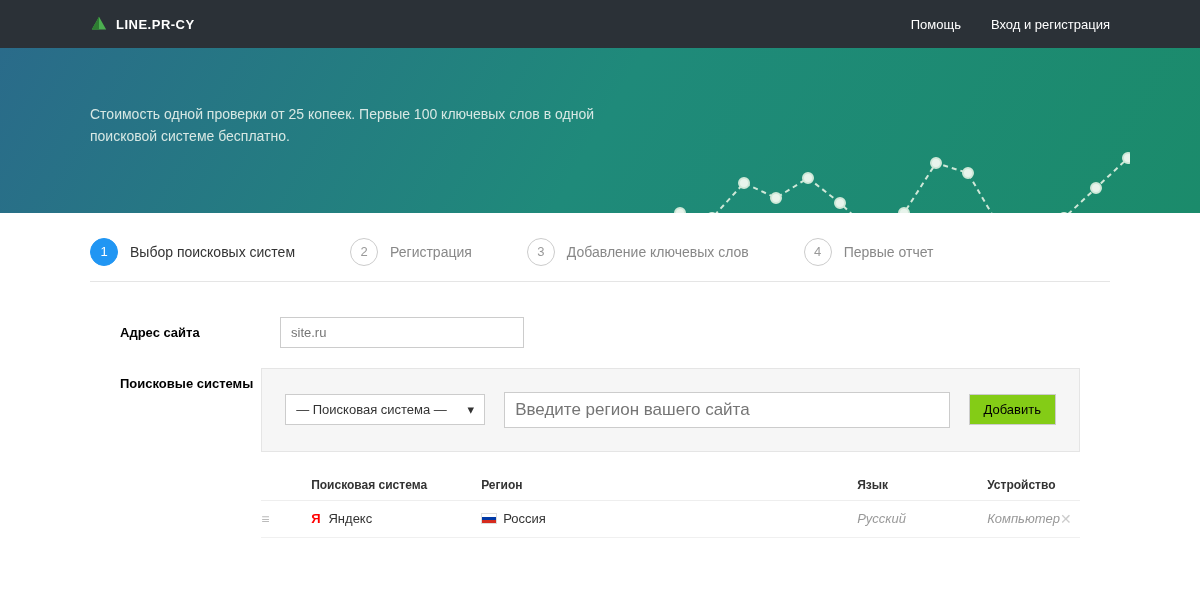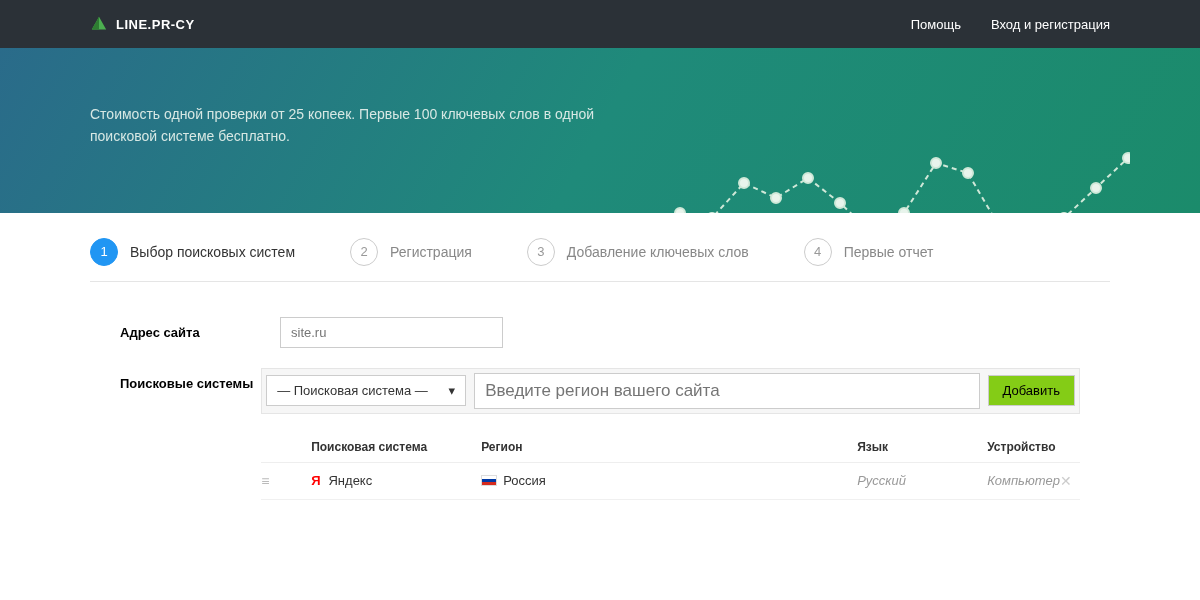--- a/index.html
+++ b/index.html
@@ -24,23 +24,23 @@
 .step-circle { width: 28px; height: 28px; border-radius: 50%; border: 1px solid #ccc; display: flex; align-items: center; justify-content: center; font-size: 13px; color: #999; }
 .step.active .step-circle { background: #2196f3; border-color: #2196f3; color: #fff; }
 .step-label { font-size: 14px; color: #888; }
 .step.active .step-label { color: #333; }
 
 .form-area { padding: 35px 30px 0 30px; }
 .form-row { display: flex; margin-bottom: 20px; }
 .form-label { width: 160px; font-size: 13px; font-weight: bold; color: #000000; padding-top: 8px; }
 .form-body { flex: 1; }
 
-.text-input { border: 1px solid #ccc; padding: 7px 10px; font-size: 13px; color: #999; width: 223px; }
+.text-input { border: 1px solid #ccc; padding: 7px 10px; font-size: 13px; color: #999; width: 244px; }
 
-.se-box { background: #f6f6f6; border: 1px solid #e5e5e5; padding: 4px; display: flex; gap: 8px; align-items: center; }
+.se-box { background: #f6f6f6; border: 1px solid #e5e5e5; padding: 23px; display: flex; gap: 19px; align-items: center; }
 .se-select { background: #fff; border: 1px solid #ccc; padding: 7px 10px; font-size: 13px; width: 200px; display: flex; justify-content: space-between; align-items: center; cursor: pointer; }
 .se-region { flex: 1; border: 1px solid #ccc; padding: 7px 10px; font-size: 17px; color: #999; background: #fff; }
 .se-add { background: #84cc16; border: 1px solid #ccc; padding: 7px 14px; font-size: 13px; cursor: pointer; }
 
 .se-table { width: 100%; margin-top: 18px; }
 .se-head { display: flex; padding: 8px 0; border-bottom: 1px solid #eee; font-size: 12px; font-weight: bold; color: #333; }
 .se-row { display: flex; align-items: center; padding: 10px 0; border-bottom: 1px solid #f0f0f0; font-size: 13px; }
 .col-drag { width: 30px; color: #bbb; font-size: 14px; cursor: grab; }
 .col-engine { width: 170px; display: flex; align-items: center; gap: 8px; margin-left: 20px; }
 .col-region { width: 376px; display: flex; align-items: center; gap: 6px; }

